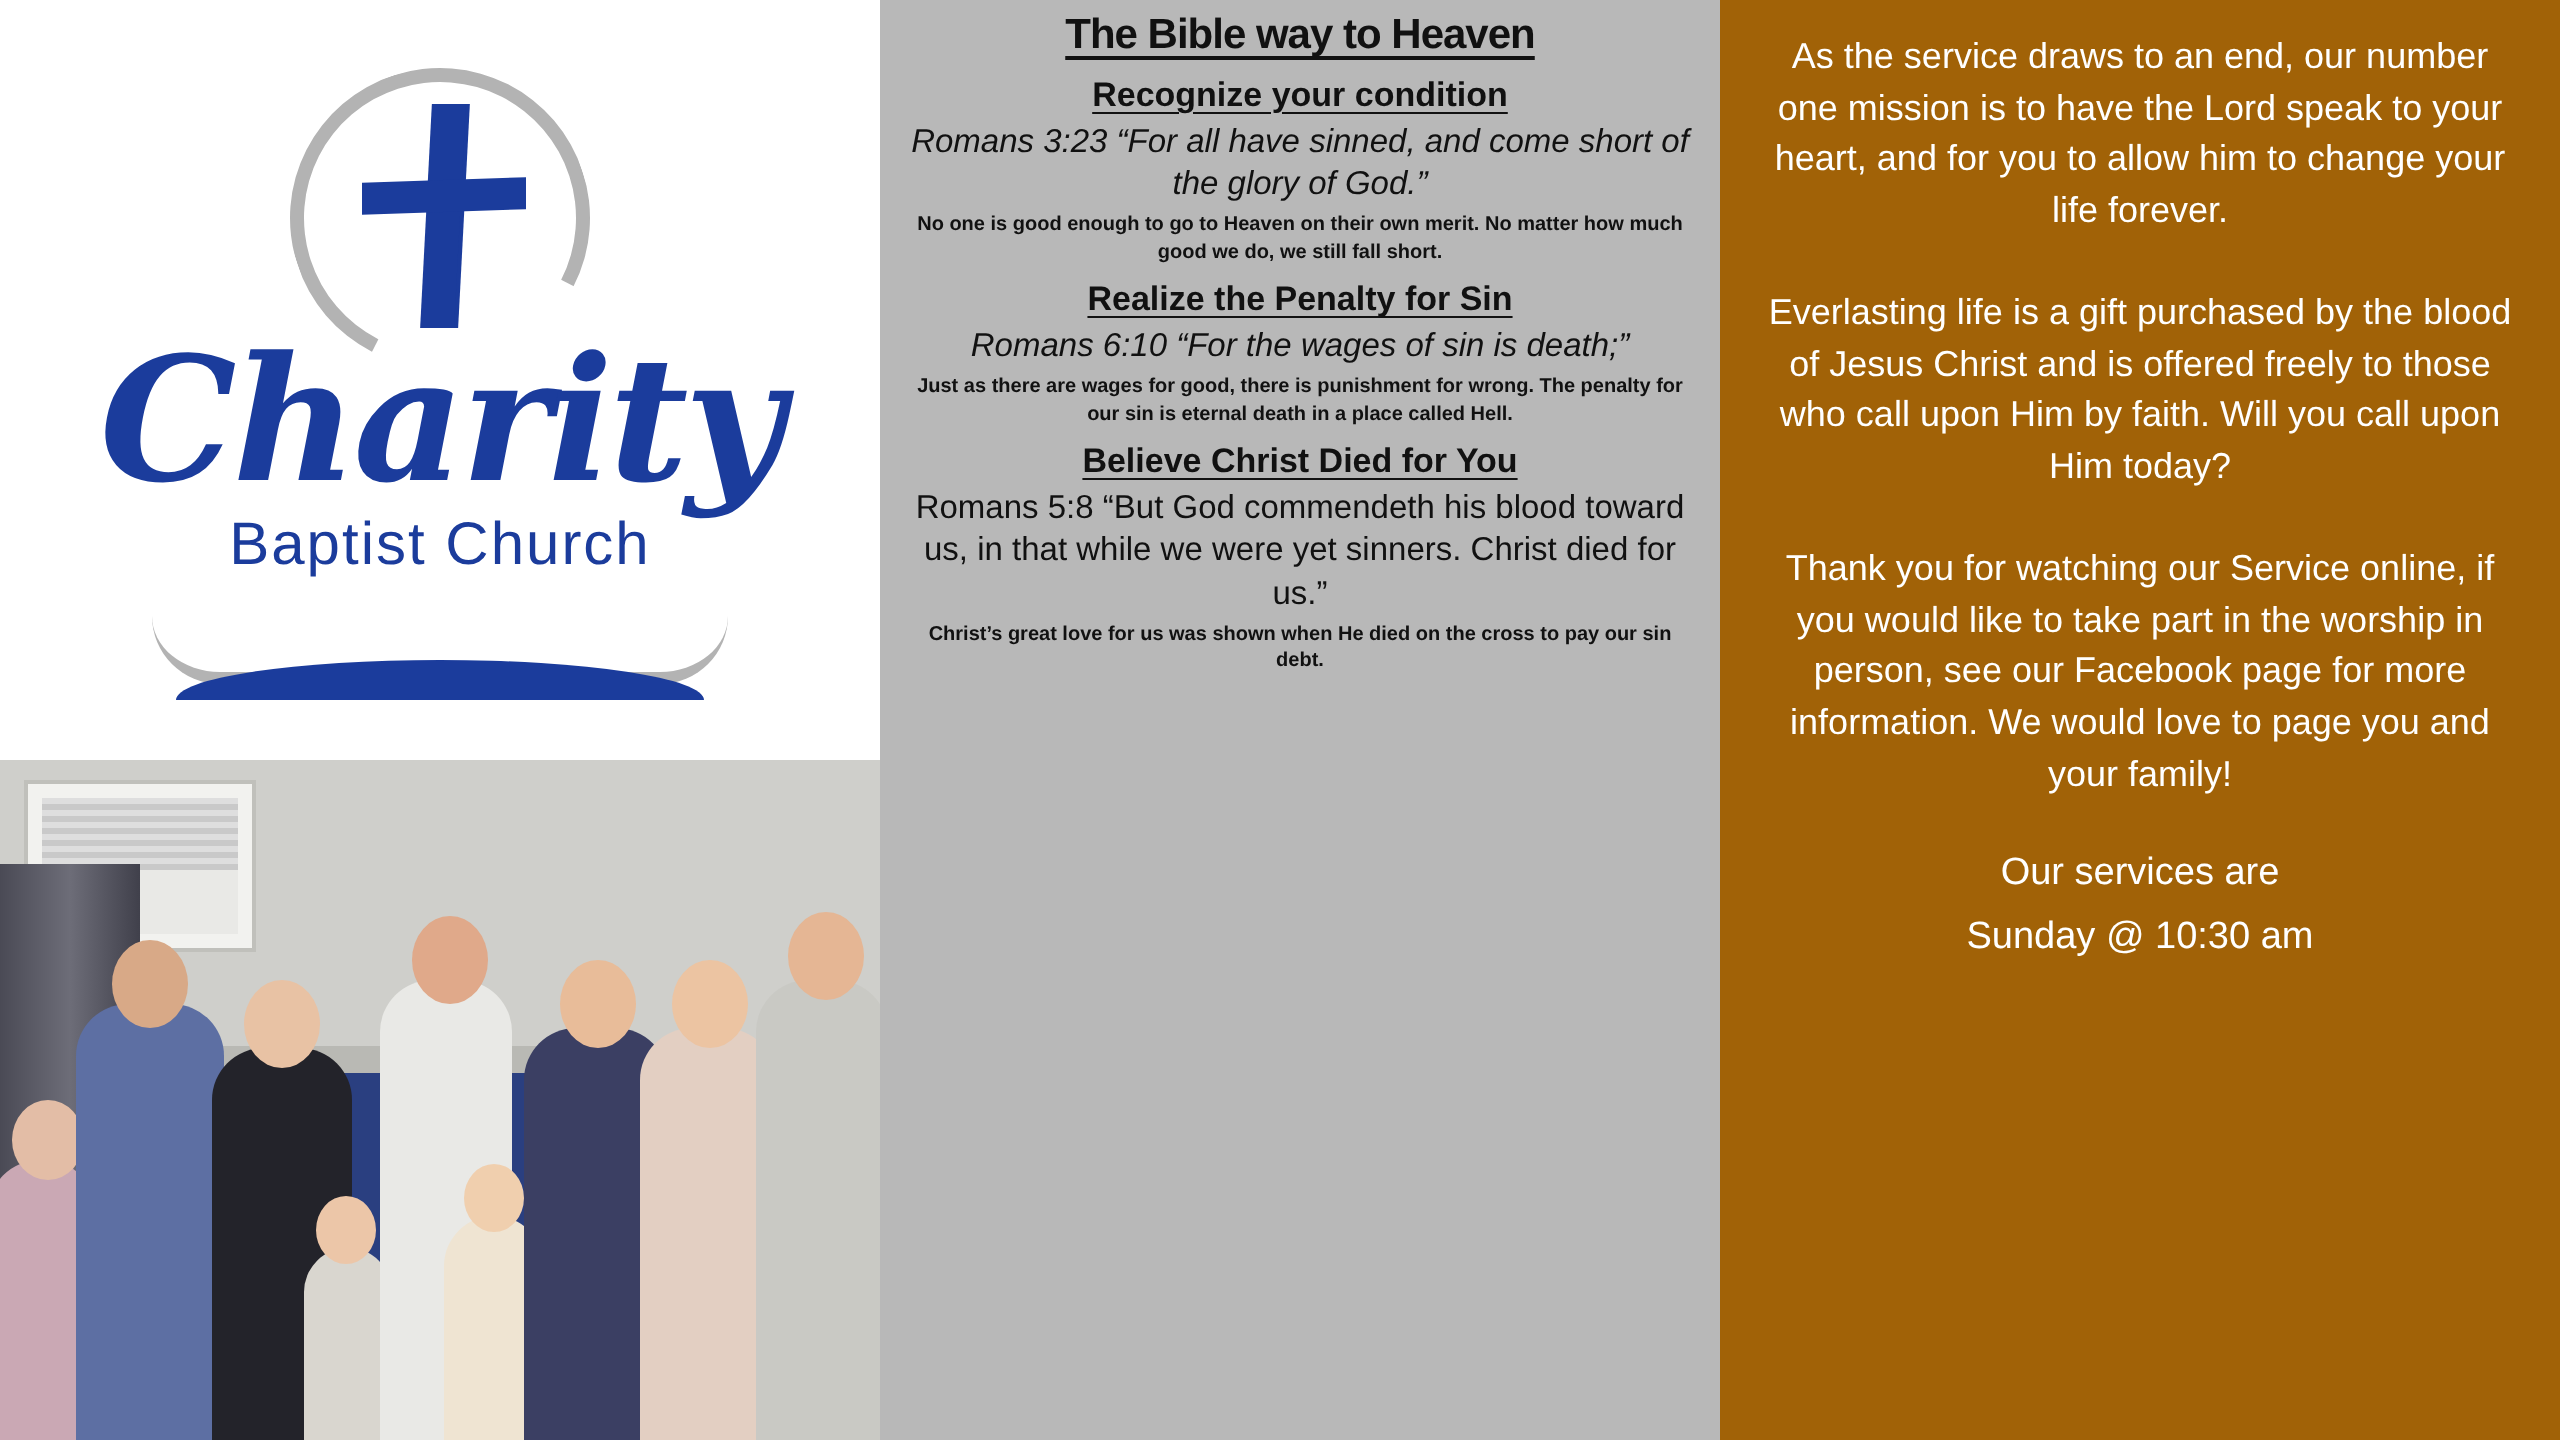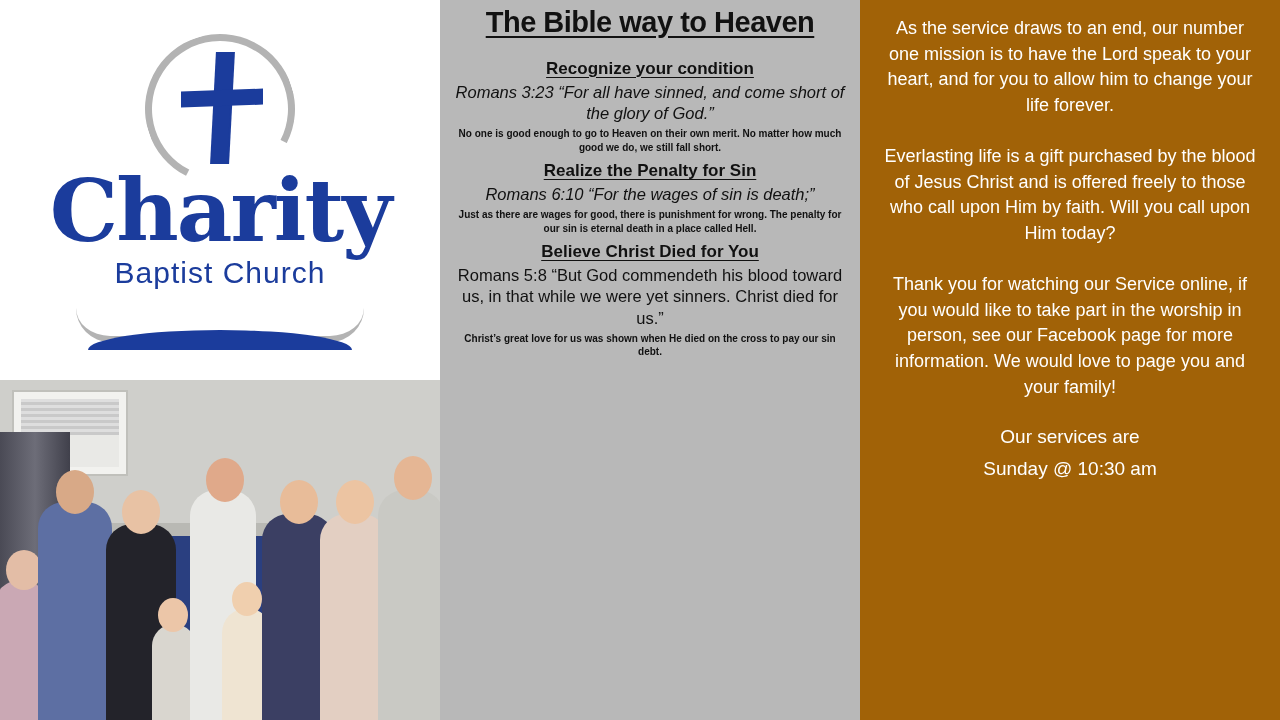--- a/index.html
+++ b/index.html
@@ -29,21 +29,21 @@
     position:absolute; left:118px; top:22px; width:17px; height:112px;
     background:#1b3c9c; transform:skewX(-3deg);
     box-shadow:2px 0 0 #1b3c9c;
   }
   .cross-h {
     position:absolute; left:86px; top:60px; width:82px; height:16px;
     background:#1b3c9c; transform:skewY(-2deg);
   }
   .logo-word {
     font-family:"DejaVu Serif", serif;
-    font-weight:bold;
+    font-style:italic; font-weight:bold;
     font-size:86px; color:#1b3c9c; line-height:1;
     margin-top:-12px; letter-spacing:-2px;
   }
   .logo-sub {
     font-family:"Liberation Sans", sans-serif;
     font-size:30px; color:#1b3c9c; letter-spacing:1px; margin-top:2px;
   }
   .logo-book { position:relative; width:300px; height:54px; margin-top:10px; }
   .book-page {
     position:absolute; top:8px; width:140px; height:34px;
@@ -77,23 +77,23 @@
   .head { position:absolute; border-radius:50%; }
 
   
   .mid-col {
     width:420px; height:720px; background:#b8b8b8;
     padding:6px 14px 8px; color:#111;
     font-family:"Liberation Sans", sans-serif;
     text-align:center;
   }
   .mid-title {
-    font-size:29px; font-weight:bold; letter-spacing:-0.5px;
+    font-size:21px; font-weight:bold; letter-spacing:-0.5px;
     text-decoration:underline; text-underline-offset:4px;
-    margin-bottom:20px;
+    margin-bottom:8px;
   }
   .sec { margin-bottom:7px; }
   .sec-head {
     font-size:17px; font-weight:bold; text-decoration:underline;
     text-underline-offset:3px; margin-bottom:3px;
   }
   .verse {
     font-size:16.5px; font-style:italic; line-height:1.28; margin-bottom:3px;
   }
   .verse.plain { font-style:normal; }

